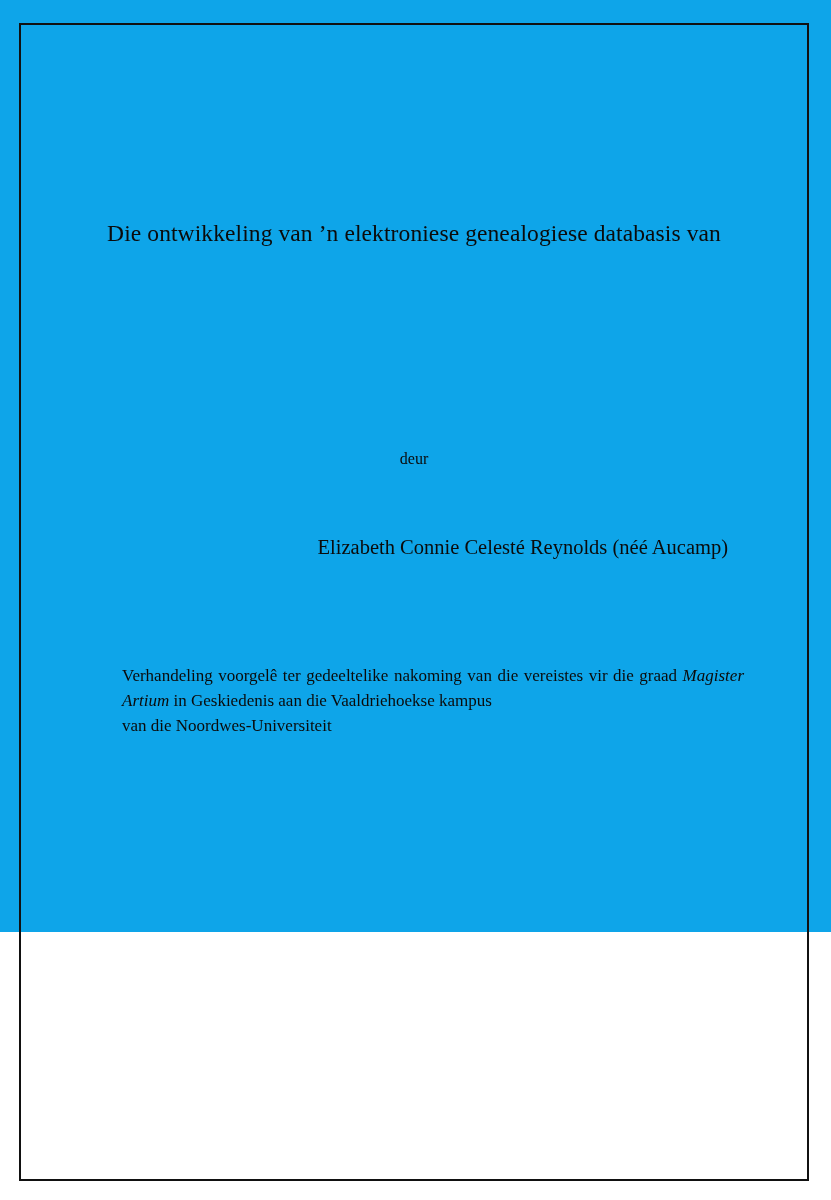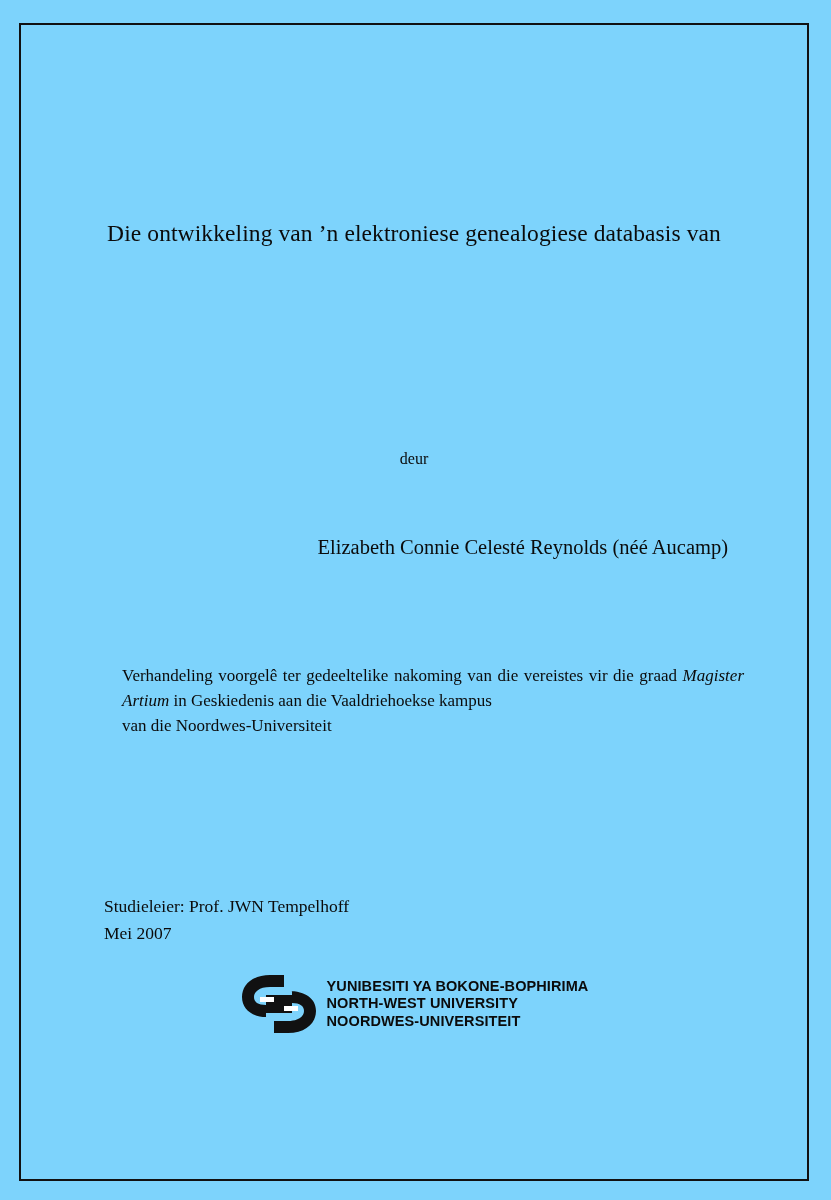--- a/index.html
+++ b/index.html
@@ -10,22 +10,22 @@
   body {
     width: 831px;
     height: 1200px;
     font-family: "Liberation Serif", serif;
     color: #0b0b0b;
     overflow: hidden;
   }
   .page {
     position: relative;
     width: 831px;
-    height: 1200px;
-    background: #7dd3fc;
+    height: 932px;
+    background: #0ea5e9;
   }
   .page-border {
     position: absolute;
     left: 19px;
     top: 23px;
     width: 790px;
     height: 1158px;
     border: 2px solid #111111;
     box-sizing: border-box;
   }
@@ -137,34 +137,16 @@
 
     <div class="by-word">deur</div>
 
     <div class="author">Elizabeth Connie Celesté Reynolds (néé Aucamp)</div>
 
     <div class="statement">
       <span>Verhandeling voorgelê ter gedeeltelike nakoming van die vereistes vir die graad </span><i>Magister Artium</i><span> in Geskiedenis aan die Vaaldriehoekse kampus</span>
       <div class="last">van die Noordwes-Universiteit</div>
     </div>
 
-    <div class="supervisor">
-      <div>Studieleier: Prof. JWN Tempelhoff</div>
-      <div>Mei 2007</div>
-    </div>
 
-    <div class="logo-wrap">
-      <svg class="logo-mark" viewBox="0 0 78 62">
-        <path d="M30 2 C12 2 2 12 2 24 C2 36 12 44 26 44 L26 32 C18 32 14 29 14 24 C14 19 19 14 30 14 L44 14 L44 2 Z" fill="#111111"></path>
-        <path d="M48 18 C66 18 76 26 76 38 C76 50 66 60 48 60 L34 60 L34 48 L48 48 C59 48 64 43 64 38 C64 33 60 30 52 30 L52 18 Z" fill="#111111"></path>
-        <rect x="26" y="22" width="26" height="18" fill="#111111"></rect>
-        <rect x="20" y="24" width="14" height="5" fill="#ffffff"></rect>
-        <rect x="44" y="33" width="14" height="5" fill="#ffffff"></rect>
-      </svg>
-      <div class="logo-text">
-        <div>YUNIBESITI YA BOKONE-BOPHIRIMA</div>
-        <div>NORTH-WEST UNIVERSITY</div>
-        <div>NOORDWES-UNIVERSITEIT</div>
-      </div>
-    </div>
 
   </div>
 </div>
 
 </body></html>

